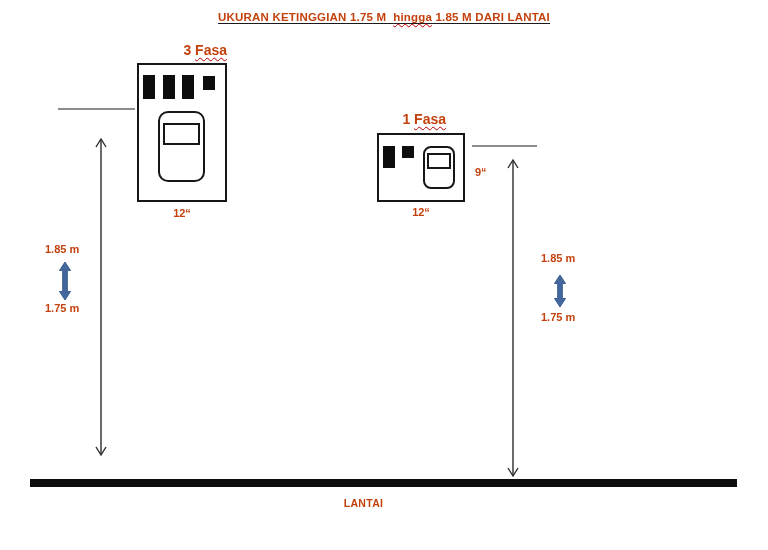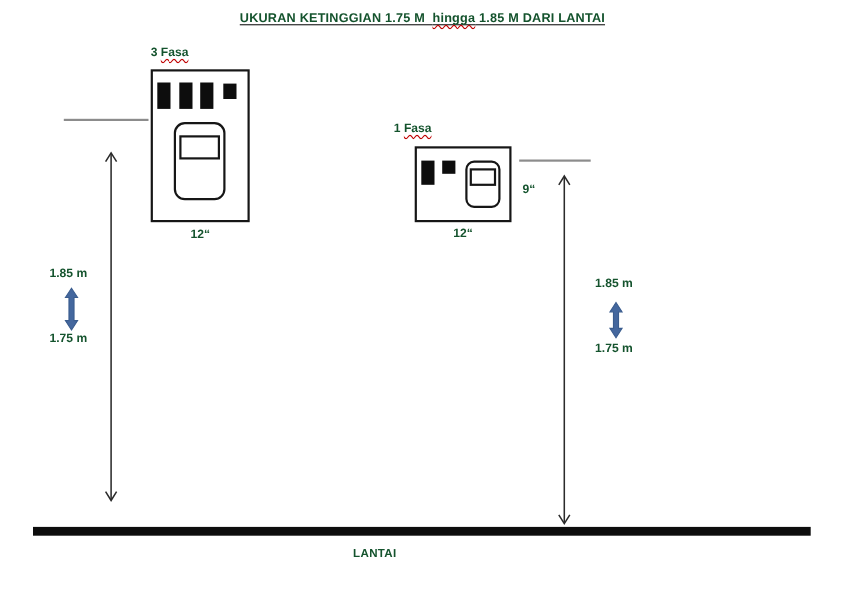--- a/index.html
+++ b/index.html
@@ -1,44 +1,44 @@
 <!DOCTYPE html>
 <html><head>
 <meta charset="utf-8">
 <style>
   html,body{margin:0;padding:0;background:#ffffff;}
   #canvas{
     position:relative;width:768px;height:550px;background:#ffffff;overflow:hidden;
-    font-family:"Liberation Sans",sans-serif;color:#14532d;
+    font-family:"Liberation Sans",sans-serif;color:#c2410c;
   }
   .abs{position:absolute;}
   
   .title-wrap{left:0;right:0;top:7px;text-align:center;}
   .title-text{
     font-size:11.5px;font-weight:bold;letter-spacing:.2px;
     text-decoration:underline;text-decoration-color:#1a1a1a;text-underline-offset:2px;
   }
   .title-text span{white-space:pre;}
   .misspell{
     text-decoration:underline wavy #C00000;
     text-decoration-thickness:1px;text-underline-offset:2px;
   }
   
-  .unit-label{font-size:11px;font-weight:bold;text-align:left;}
+  .unit-label{font-size:14px;font-weight:bold;text-align:right;}
   .meter-box{background:#ffffff;border:2px solid #161616;box-sizing:border-box;}
   .breaker{position:absolute;background:#0d0d0d;}
   .meter-body{position:absolute;border:2px solid #161616;border-radius:10px;background:#ffffff;box-sizing:content-box;}
   .meter-display{position:absolute;border:2px solid #161616;background:#ffffff;}
   .size-label{font-size:11px;font-weight:bold;text-align:center;}
   .dim-label{font-size:11px;font-weight:bold;white-space:nowrap;}
   
   .guide-line{height:2px;background:#8C8C8C;}
   
   .floor-bar{background:#0d0d0d;}
-  .floor-label{font-size:10.5px;font-weight:bold;letter-spacing:.3px;}
+  .floor-label{font-size:10.5px;font-weight:bold;text-align:center;letter-spacing:.3px;}
   
   .overlay{position:absolute;left:0;top:0;pointer-events:none;}
 </style>
 </head>
 <body>
 
 <div id="canvas">
 
   <div class="abs title-wrap">
     <span class="title-text"><span>UKURAN KETINGGIAN 1.75 M  </span><span class="misspell">hingga</span><span> 1.85 M DARI LANTAI</span></span>

